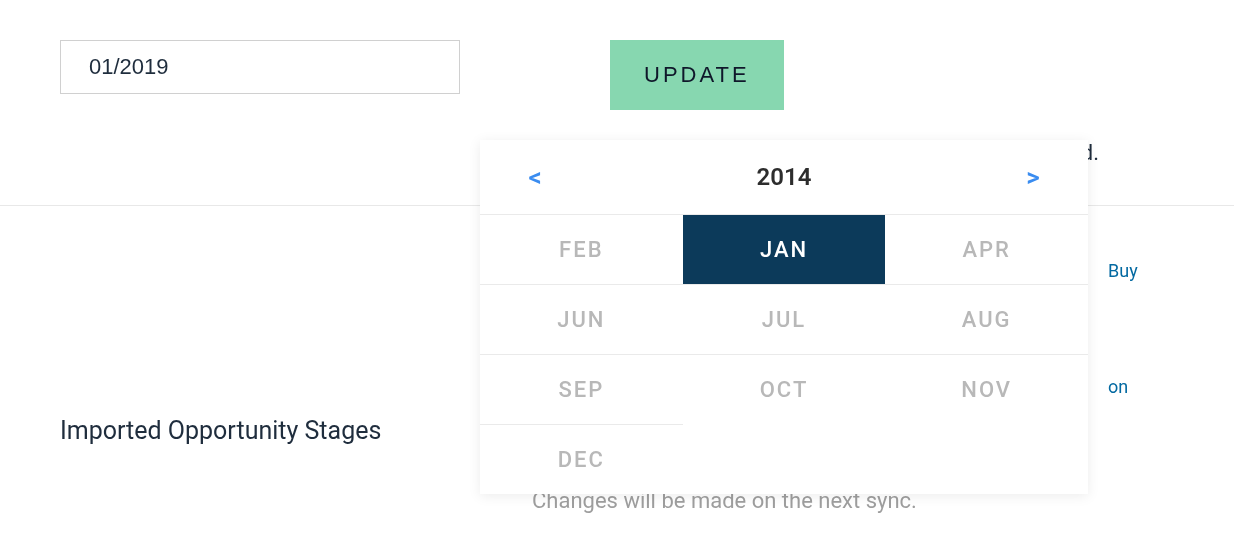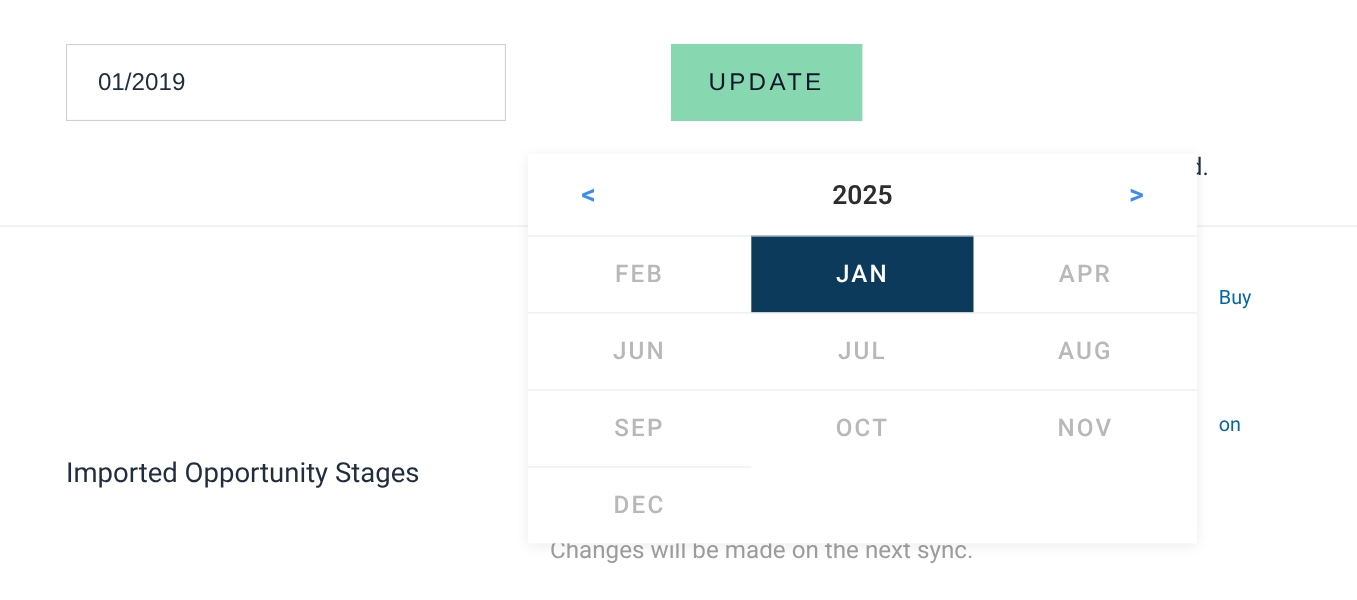--- a/index.html
+++ b/index.html
@@ -31,21 +31,21 @@
       flex: 1;
       position: relative;
     }
     .date-input-wrapper {
       display: flex;
       align-items: flex-start;
       gap: 150px;
     }
     .date-input {
       width: 400px;
-      height: 70px;
+      height: 54px;
       border: 1px solid #d0d0d0;
       padding: 0 28px;
       font-size: 22px;
       color: #1f2d3d;
       background: #ffffff;
       outline: none;
     }
     .update-btn {
       height: 70px;
       padding: 0 34px;
@@ -100,20 +100,21 @@
       flex-shrink: 0;
     }
     .stage-label {
       font-size: 18px;
       color: #0369a1;
     }
     .stages-help {
       font-size: 22px;
       color: #9e9e9e;
       margin-top: 20px;
+      margin-left: 32px;
     }
     .datepicker {
       position: absolute;
       top: 140px;
       left: 480px;
       width: 608px;
       background: #ffffff;
       box-shadow: 0 2px 12px rgba(0,0,0,0.08);
       z-index: 100;
     }
@@ -197,21 +198,21 @@
       <div class="checkbox-empty"></div>
       <span class="stage-label"></span>
     </div>
     <div class="stages-help">Changes will be made on the next sync.</div>
   </div>
 </div>
 
 <div class="datepicker">
   <div class="datepicker-header">
     <span class="dp-nav">&lt;</span>
-    <span class="dp-year">2025</span>
+    <span class="dp-year">2014</span>
     <span class="dp-nav">&gt;</span>
   </div>
   <div class="dp-grid">
     <div class="dp-month">FEB</div>
     <div class="dp-month selected">JAN</div>
     <div class="dp-month">APR</div>
     <div class="dp-month">JUN</div>
     <div class="dp-month">JUL</div>
     <div class="dp-month">AUG</div>
     <div class="dp-month">SEP</div>

